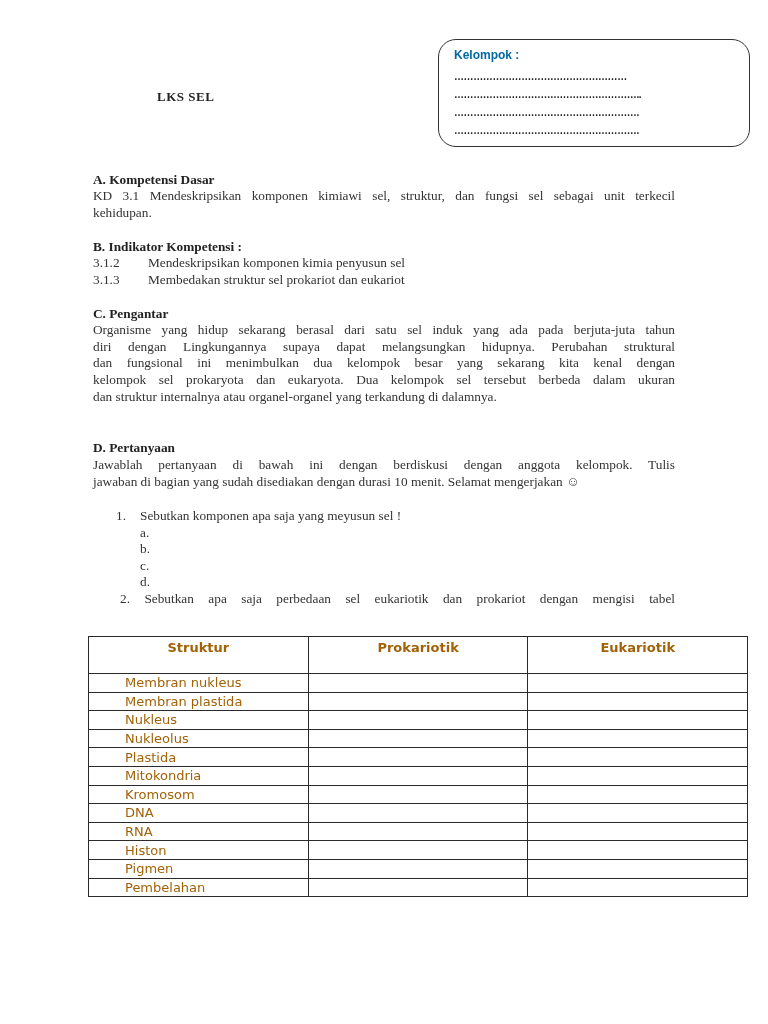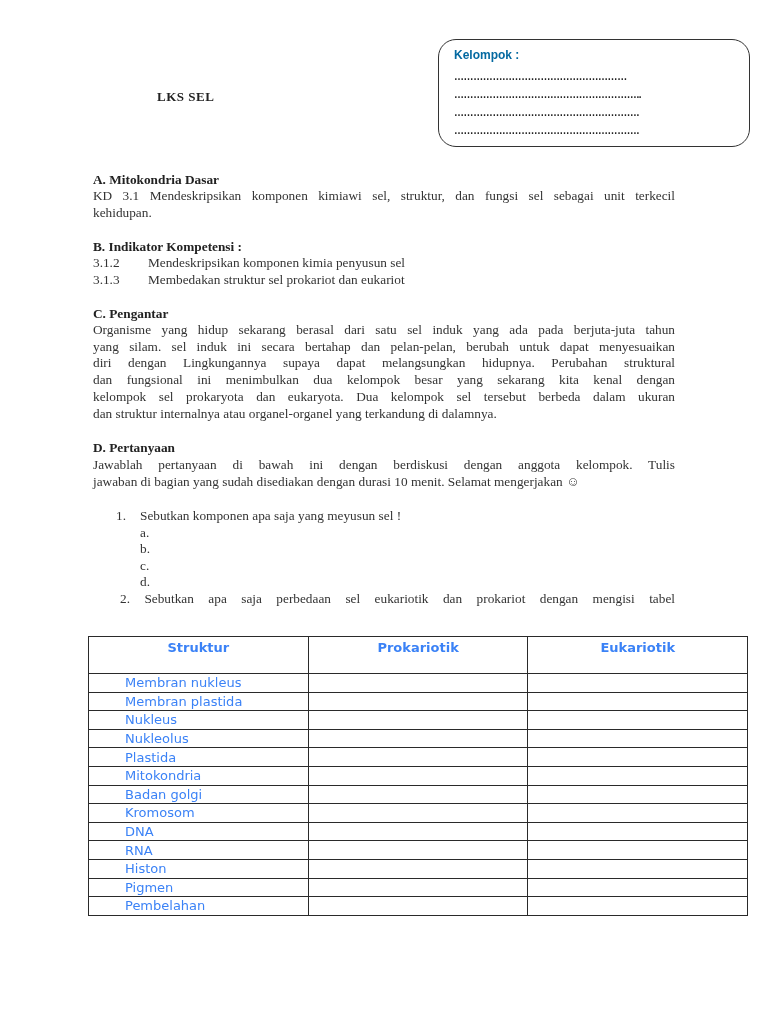--- a/index.html
+++ b/index.html
@@ -44,21 +44,21 @@
   .indicator-row .num { display: inline-block; width: 55px; }
 
   .q1 { position: absolute; font-size: 13.3px; color: #333; }
   .opt { position: absolute; left: 140px; font-size: 13.3px; color: #333; }
 
   
   #comparison-table {
     position: absolute; left: 88px; top: 636px; width: 660px;
     border-collapse: collapse;
     font-family: "DejaVu Sans", "Liberation Sans", sans-serif;
-    font-size: 13px; color: #3b82f6;
+    font-size: 13px; color: #a16207;
   }
   #comparison-table th, #comparison-table td {
     border: 1.5px solid #2a2a2a; padding: 0 2px; height: 17.6px; line-height: 17px;
   }
   #comparison-table th {
     height: 34px; vertical-align: top; font-weight: bold; text-align: center;
     padding-top: 2px;
   }
   #comparison-table td:first-child { text-align: left; padding-left: 36px; }
   .col-struktur { width: 218px; }
@@ -71,38 +71,37 @@
 <div id="group-box" class="abs">
   <span class="label">Kelompok :</span>
   <span class="dots" style="top:32px">………………………………………………</span>
   <span class="dots" style="top:50px">…………………………………………………..</span>
   <span class="dots" style="top:68px">………………………………………………….</span>
   <span class="dots" style="top:86px">………………………………………………….</span>
 </div>
 
 <div id="doc-title" class="abs">LKS SEL</div>
 
-<div class="section-heading" style="top:172px">A. Mitokondria Dasar</div>
+<div class="section-heading" style="top:172px">A. Kompetensi Dasar</div>
 <div class="para" style="top:188px">
   <span class="ln">KD 3.1 Mendeskripsikan komponen kimiawi sel, struktur, dan fungsi sel sebagai unit terkecil</span>
   <span class="ln last">kehidupan.</span>
 </div>
 
 <div class="section-heading" style="top:239px">B. Indikator Kompetensi :</div>
 <div class="indicator-row" style="top:255px">
   <span class="num">3.1.2</span><span>Mendeskripsikan komponen kimia penyusun sel</span>
 </div>
 <div class="indicator-row" style="top:272px">
   <span class="num">3.1.3</span><span>Membedakan struktur sel prokariot dan eukariot</span>
 </div>
 
 <div class="section-heading" style="top:306px">C. Pengantar</div>
 <div class="para" style="top:322px">
   <span class="ln">Organisme yang hidup sekarang berasal dari satu sel induk yang ada pada berjuta-juta tahun</span>
-  <span class="ln">yang silam. sel induk ini secara bertahap dan pelan-pelan, berubah untuk dapat menyesuaikan</span>
   <span class="ln">diri dengan  Lingkungannya supaya dapat melangsungkan hidupnya. Perubahan struktural</span>
   <span class="ln">dan fungsional ini menimbulkan dua kelompok besar yang sekarang kita kenal dengan</span>
   <span class="ln">kelompok sel prokaryota dan eukaryota. Dua kelompok sel tersebut berbeda dalam ukuran</span>
   <span class="ln last">dan struktur internalnya atau organel-organel yang terkandung di dalamnya.</span>
 </div>
 
 <div class="section-heading" style="top:440px">D. Pertanyaan</div>
 <div class="para" style="top:457px">
   <span class="ln">Jawablah pertanyaan di bawah ini dengan berdiskusi dengan anggota kelompok. Tulis</span>
   <span class="ln last">jawaban di bagian yang sudah disediakan dengan durasi 10 menit. Selamat mengerjakan ☺</span>
@@ -152,25 +151,20 @@
         <td>Plastida</td>
         <td></td>
         <td></td>
       </tr>
       <tr>
         <td>Mitokondria</td>
         <td></td>
         <td></td>
       </tr>
       <tr>
-        <td>Badan golgi</td>
-        <td></td>
-        <td></td>
-      </tr>
-      <tr>
         <td>Kromosom</td>
         <td></td>
         <td></td>
       </tr>
       <tr>
         <td>DNA</td>
         <td></td>
         <td></td>
       </tr>
       <tr>

